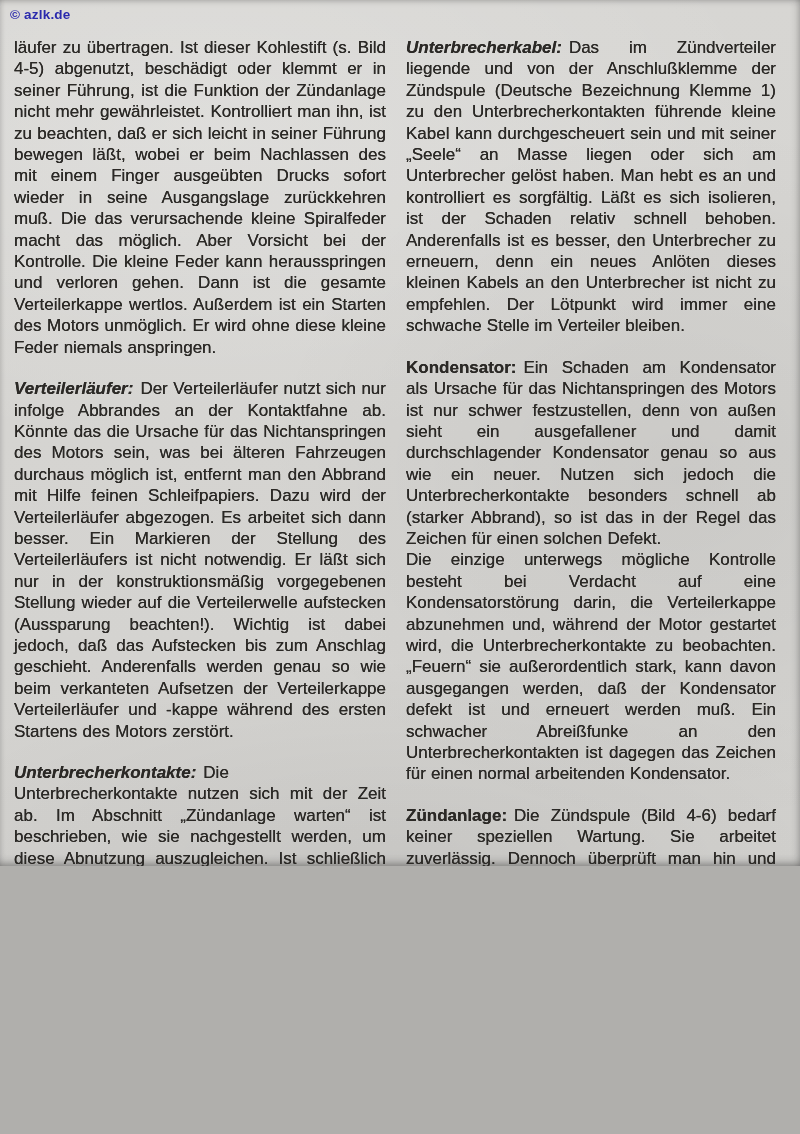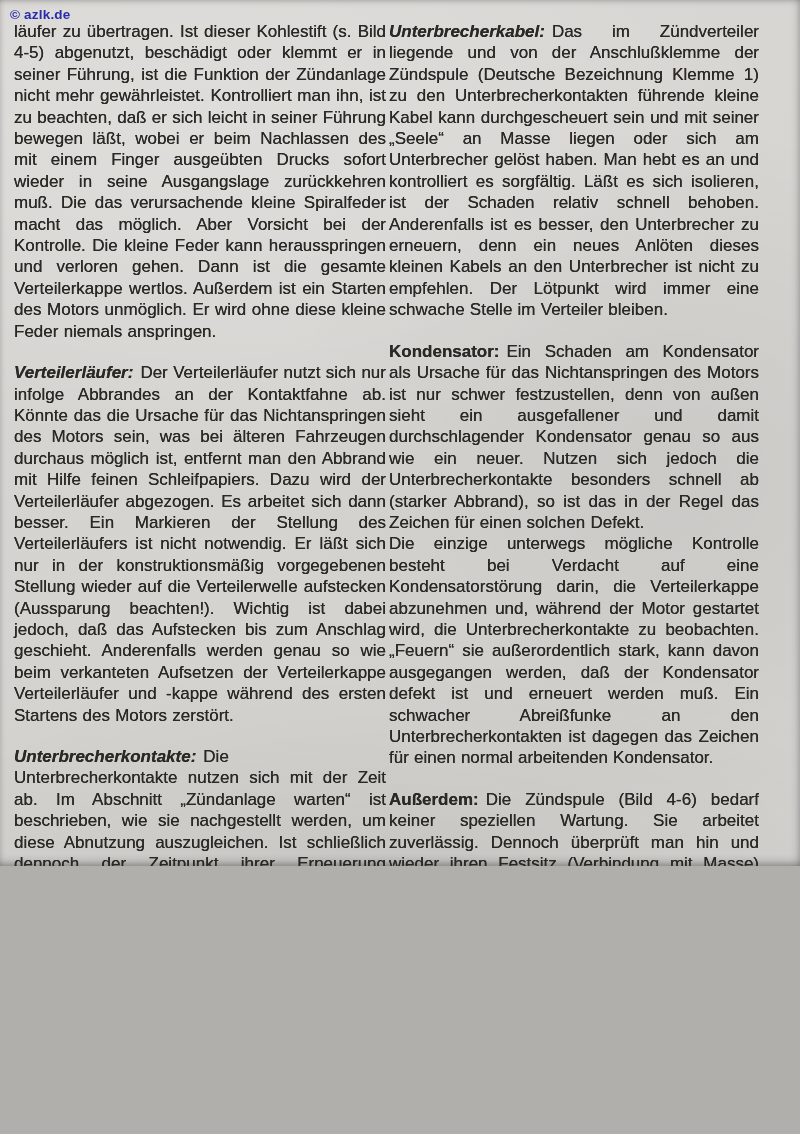--- a/index.html
+++ b/index.html
@@ -40,22 +40,22 @@
     top: 21px;
     font-size: 17px;
     line-height: 21.4px;
     text-align: justify;
     hyphens: auto;
     -webkit-hyphens: auto;
     word-spacing: 0.5px;
     text-shadow: 0 0 0.45px #2b2926;
   }
   .col-left  { left: 14px;  width: 372px; }
-  .col-right { left: 389px; width: 370px; }
-  .col p { margin: 0 0 20px 0; }
+  .col-right { left: 406px; width: 370px; }
+  .col p { margin: 16px 0 20px 0; }
   .col p.cont { margin-top: -20px; }   
   .col p:last-child { margin-bottom: 0; }
   .h { margin-right: 7px; }
   .h.bi { font-weight: bold; font-style: italic; }
   .h.b  { font-weight: bold; }
   .h.sp { letter-spacing: 4.5px; }
   .pageno {
     position: absolute;
     top: 1077px;
     right: 23px;
@@ -78,19 +78,19 @@
 
     <p><span class="h bi">Unterbrecherkontakte:</span><span>Die Unterbrecherkontakte nutzen sich mit der Zeit ab. Im Abschnitt „Zündanlage warten“ ist beschrieben, wie sie nachgestellt werden, um diese Abnutzung auszugleichen. Ist schließlich dennoch der Zeitpunkt ihrer Erneuerung gekommen, werden sie ausgewechselt. Die Arbeitsgänge hierzu sind folgende: Verteilerkappe und Verteilerläufer abnehmen, Halteschrauben des Unterbrechers herausdrehen, flexibles Kabel von der Klemme lösen, Unterbrecher herausnehmen, neuen Unterbrecher in umgekehrter Reihenfolge einbauen und Kontaktabstand, wie im Abschnitt „Zündanlage warten“ beschrieben, einstellen.</span></p>
   </div>
 
   <div class="col col-right">
     <p><span class="h bi">Unterbrecherkabel:</span><span>Das im Zündverteiler liegende und von der Anschlußklemme der Zündspule (Deutsche Bezeichnung Klemme 1) zu den Unterbrecherkontakten führende kleine Kabel kann durchgescheuert sein und mit seiner „Seele“ an Masse liegen oder sich am Unterbrecher gelöst haben. Man hebt es an und kontrolliert es sorgfältig. Läßt es sich isolieren, ist der Schaden relativ schnell behoben. Anderenfalls ist es besser, den Unterbrecher zu erneuern, denn ein neues Anlöten dieses kleinen Kabels an den Unterbrecher ist nicht zu empfehlen. Der Lötpunkt wird immer eine schwache Stelle im Verteiler bleiben.</span></p>
 
     <p><span class="h b">Kondensator:</span><span>Ein Schaden am Kondensator als Ursache für das Nichtanspringen des Motors ist nur schwer festzustellen, denn von außen sieht ein ausgefallener und damit durchschlagender Kondensator genau so aus wie ein neuer. Nutzen sich jedoch die Unterbrecherkontakte besonders schnell ab (starker Abbrand), so ist das in der Regel das Zeichen für einen solchen Defekt.</span></p>
     <p class="cont"><span>Die einzige unterwegs mögliche Kontrolle besteht bei Verdacht auf eine Kondensatorstörung darin, die Verteilerkappe abzunehmen und, während der Motor gestartet wird, die Unterbrecherkontakte zu beobachten. „Feuern“ sie außerordentlich stark, kann davon ausgegangen werden, daß der Kondensator defekt ist und erneuert werden muß. Ein schwacher Abreißfunke an den Unterbrecherkontakten ist dagegen das Zeichen für einen normal arbeitenden Kondensator.</span></p>
 
-    <p><span class="h b">Außerdem:</span><span>Die Zündspule (Bild 4-6) bedarf keiner speziellen Wartung. Sie arbeitet zuverlässig. Dennoch überprüft man hin und wieder ihren Festsitz (Verbindung mit Masse) und die Kabelanschlüsse. Oxide an den Klemmen bedeuten auch hier erhöhten Übergangswiderstand und damit Spannungsverluste. Man entfernt dieselben, sobald man sie entdeckt hat.</span></p>
+    <p><span class="h b">Zündanlage:</span><span>Die Zündspule (Bild 4-6) bedarf keiner speziellen Wartung. Sie arbeitet zuverlässig. Dennoch überprüft man hin und wieder ihren Festsitz (Verbindung mit Masse) und die Kabelanschlüsse. Oxide an den Klemmen bedeuten auch hier erhöhten Übergangswiderstand und damit Spannungsverluste. Man entfernt dieselben, sobald man sie entdeckt hat.</span></p>
 
   </div>
 
   <div class="pageno">83</div>
 
 </div>
 
 </body></html>

